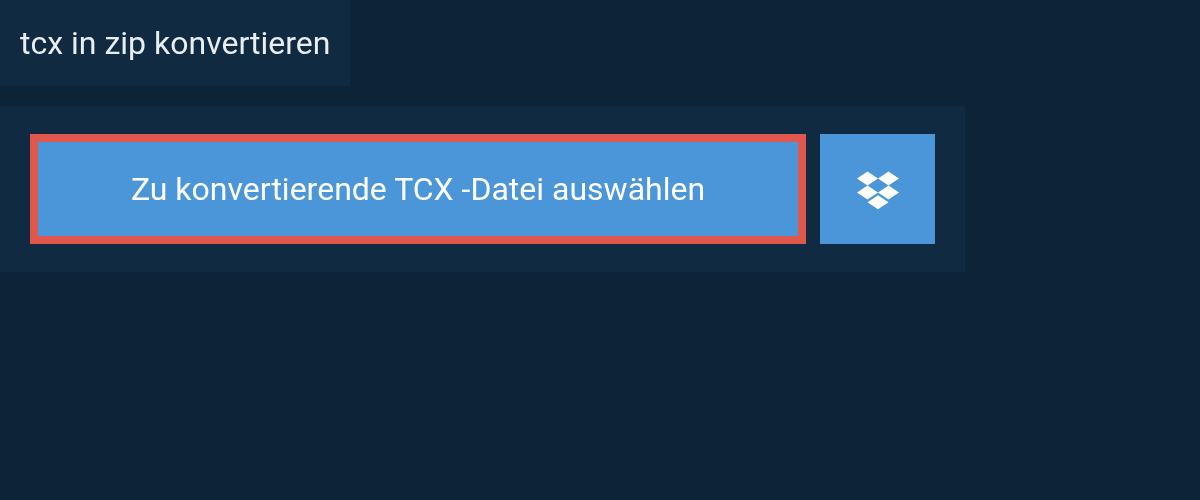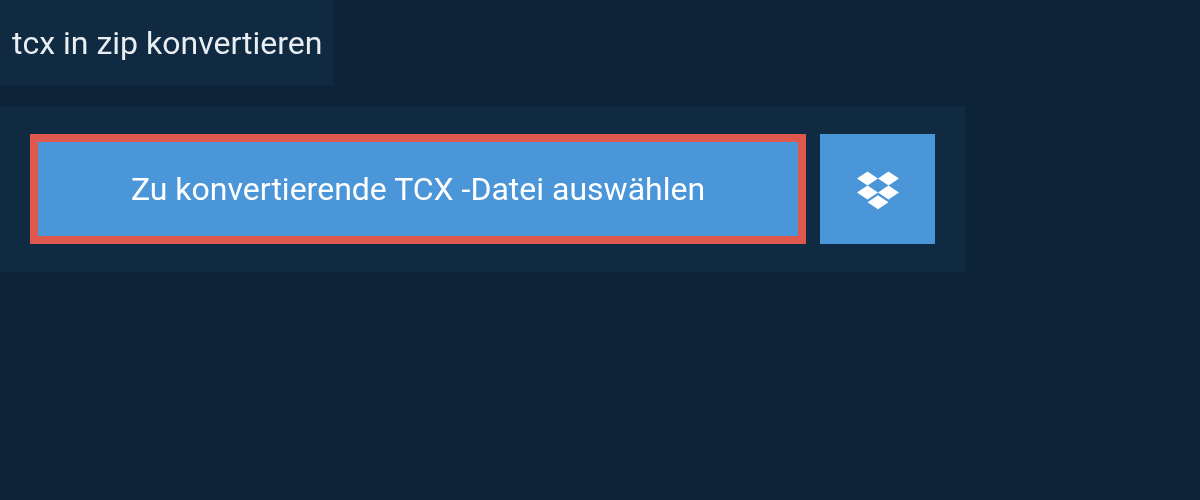--- a/index.html
+++ b/index.html
@@ -10,21 +10,21 @@
     body {
       width: 1200px;
       height: 500px;
       background-color: #0d2438;
       font-family: -apple-system, BlinkMacSystemFont, "Segoe UI", Roboto, Helvetica, Arial, sans-serif;
       overflow: hidden;
     }
     .tab-header {
       background-color: #102a42;
       display: inline-block;
-      padding: 24px 12px;
+      padding: 24px 20px;
       margin-left: 0;
     }
     .tab-title {
       color: #e8eef2;
       font-size: 32px;
       font-weight: 400;
     }
     .content-panel {
       background-color: #102a42;
       padding: 28px 30px;

